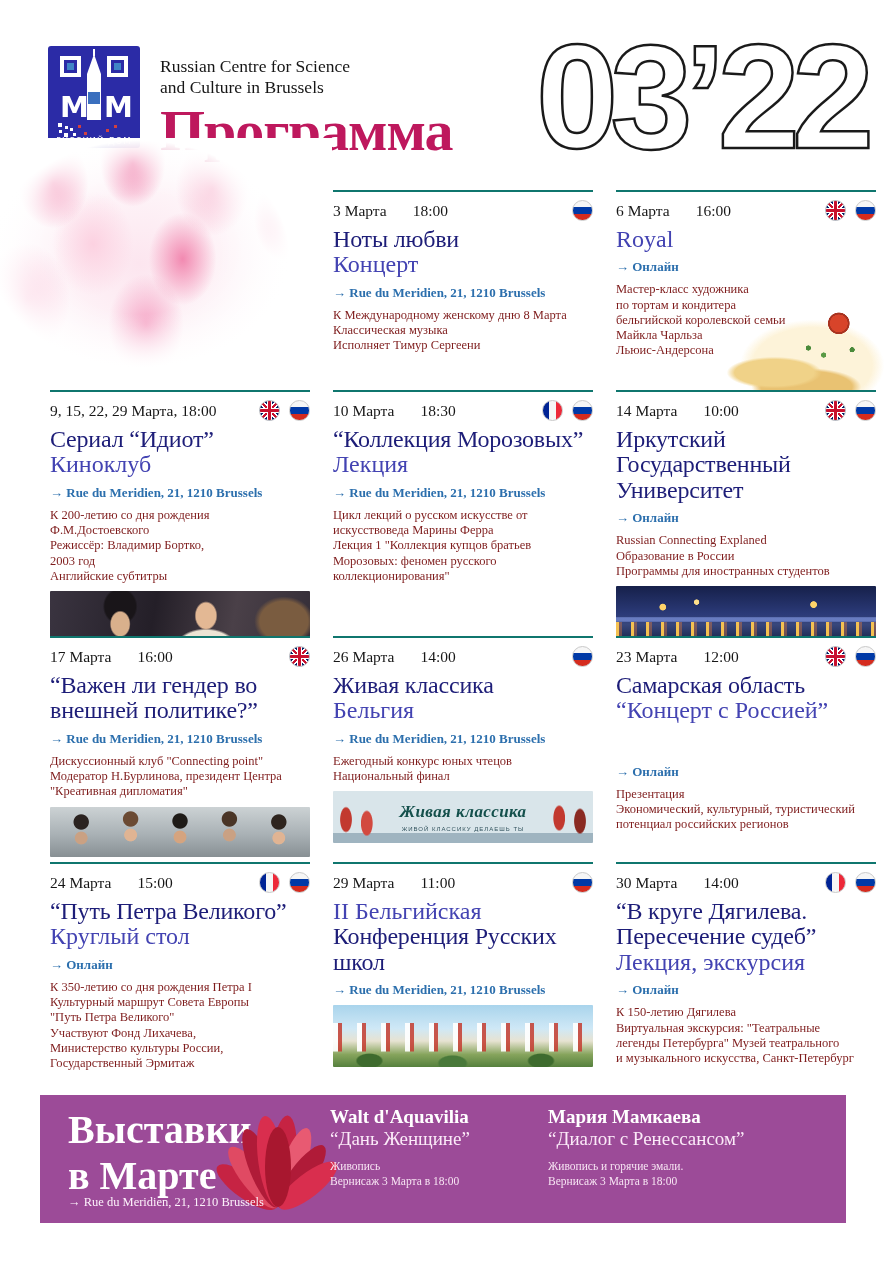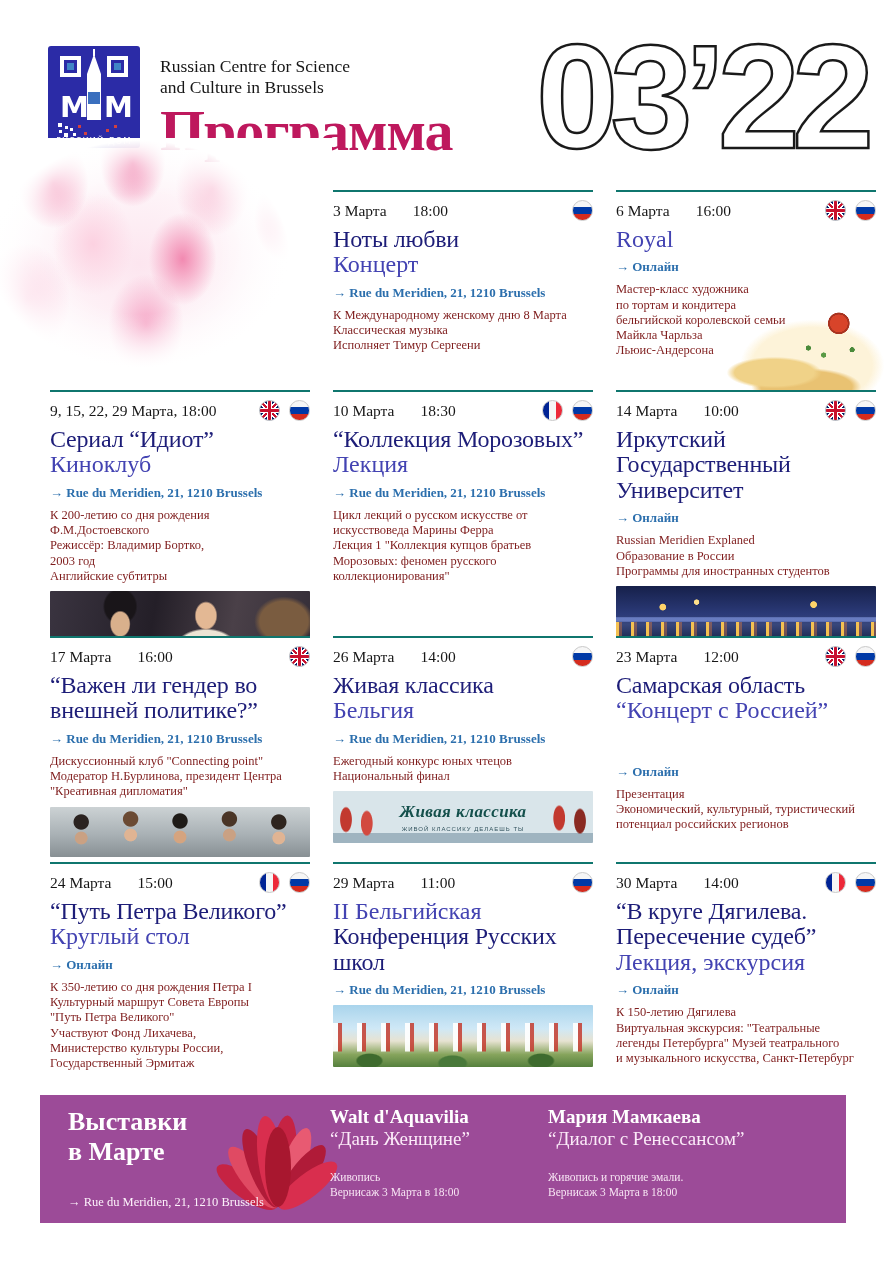--- a/index.html
+++ b/index.html
@@ -134,29 +134,29 @@
       radial-gradient(circle 4px at 64% 58%, #5a9a45 0 60%, transparent 70%),
       radial-gradient(circle 4px at 79% 52%, #4a8a3a 0 60%, transparent 70%),
       radial-gradient(ellipse 66px 22px at 38% 78%, #f0d288 0 60%, transparent 72%),
       radial-gradient(ellipse 76px 26px at 55% 94%, #e9c272 0 60%, transparent 72%),
       radial-gradient(ellipse 88px 56px at 58% 70%, #fdf3d9 0 68%, transparent 82%);
   }
 
   
   .banner { position:absolute; left:40px; top:1095px; width:806px; height:128px;
     background:#9c4b98; color:#fff; overflow:hidden; }
-  .banner-title { position:absolute; left:28px; top:12px; font-size:26px; font-weight:bold; line-height:1.15; }
+  .banner-title { position:absolute; left:28px; top:12px; font-size:40px; font-weight:bold; line-height:1.15; }
   .banner-title span { display:block; }
   .banner-loc { position:absolute; left:28px; bottom:13px; font-size:12.5px; color:#fdf2fb; cursor:pointer; }
   .flower { position:absolute; left:168px; bottom:-6px; }
   .exh { position:absolute; top:11px; }
   .exh-1 { left:290px; } .exh-2 { left:508px; }
   .exh-name { font-size:19px; font-weight:bold; line-height:1.15; }
   .exh-sub { font-size:19px; line-height:1.15; color:#fbeaf8; }
-  .exh-lines { margin-top:20px; font-size:11.5px; line-height:1.3; color:#f7e4f3; }
+  .exh-lines { margin-top:9px; font-size:11.5px; line-height:1.3; color:#f7e4f3; }
   .exh-lines span { display:block; }
 </style>
 </head>
 <body>
 
 <div class="logo">
   <svg width="92" height="102" viewBox="0 0 92 102">
     <rect width="92" height="102" rx="3" fill="#2b2ba6"></rect>
     <rect x="14" y="12" width="17" height="17" fill="none" stroke="#ffffff" stroke-width="4"></rect>
     <rect x="19" y="17" width="7" height="7" fill="#4186c6"></rect>
@@ -294,21 +294,21 @@
         <span class="flags">
           <span class="flag flag-gb"></span>
           <span class="flag flag-ru"></span>
         </span>
       </div>
       <h3 class="event-title">
         <span class="t-strong">Иркутский Государственный Университет</span>
       </h3>
       <div class="event-loc">→ Онлайн</div>
       <p class="event-desc">
-        <span>Russian Meridien Explaned</span>
+        <span>Russian Connecting Explaned</span>
         <span>Образование в России</span>
         <span>Программы для иностранных студентов</span>
       </p>
       <div class="event-image img-irkutsk-night"></div>
     </div>
     <div class="event">
       <div class="event-head">
         <span class="date">17 Марта</span>
         <span class="time">16:00</span>
         <span class="flags">

